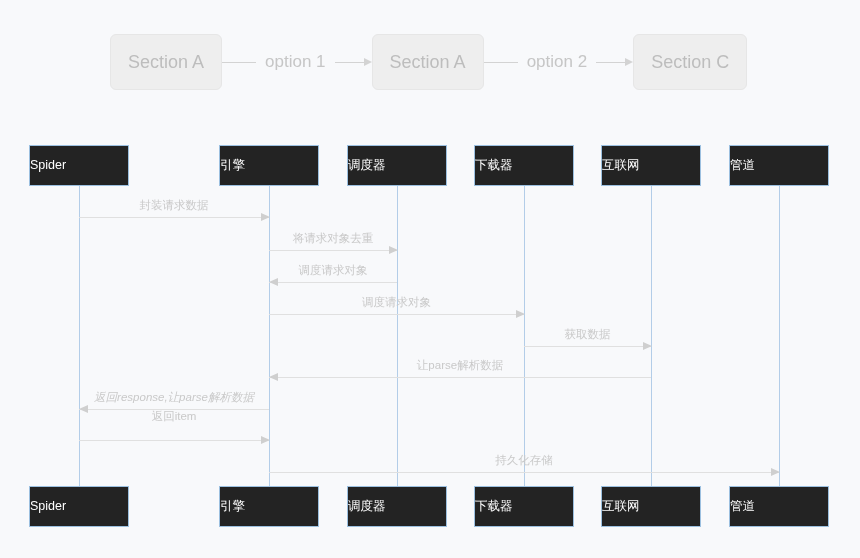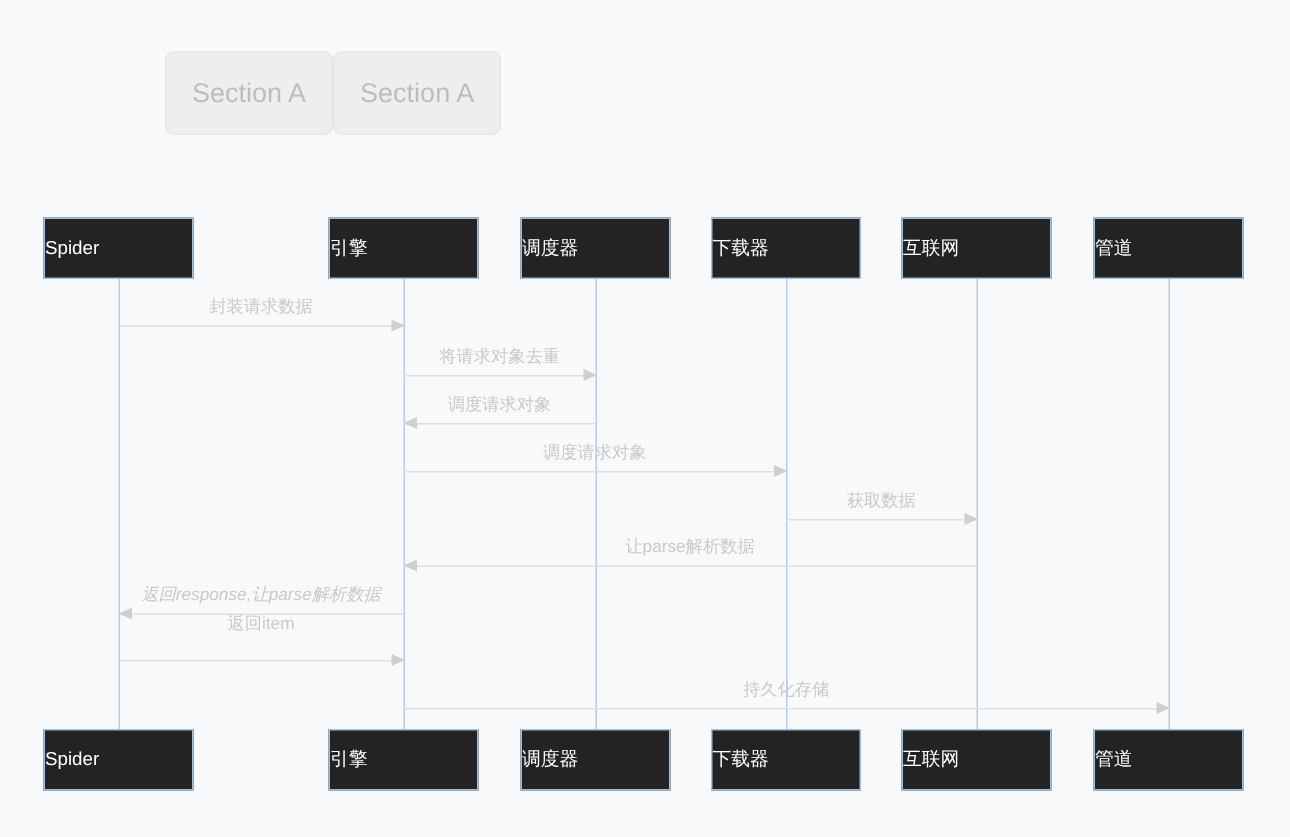--- a/index.html
+++ b/index.html
@@ -115,24 +115,41 @@
   }
 </style>
 </head>
 <body>
 
 <div id="flowchart">
   <div class="fc-row">
 
     <div class="fc-node">Section A</div>
 
+    <div class="fc-edge">
+      <span class="seg seg-left"></span>
+      <span>option 1</span>
+      <span class="seg-wrap">
+        <span class="seg seg-right"></span>
+        <span class="fc-arrowhead"></span>
+      </span>
+    </div>
 
     <div class="fc-node">Section A</div>
 
-
+    <div class="fc-edge">
+      <span class="seg seg-left"></span>
+      <span>option 2</span>
+      <span class="seg-wrap">
+        <span class="seg seg-right"></span>
+        <span class="fc-arrowhead"></span>
+      </span>
+    </div>
+
+    <div class="fc-node">Section C</div>
   </div>
 </div>
 
 <div id="sequence">
   <div id="seq-lifelines">
       <div class="lifeline" style="left: 79px; top: 186px; height: 300px; background: rgb(179, 205, 232);"></div>
       <div class="lifeline" style="left: 269px; top: 186px; height: 300px; background: rgb(179, 205, 232);"></div>
       <div class="lifeline" style="left: 397px; top: 186px; height: 300px; background: rgb(179, 205, 232);"></div>
       <div class="lifeline" style="left: 524px; top: 186px; height: 300px; background: rgb(179, 205, 232);"></div>
       <div class="lifeline" style="left: 651px; top: 186px; height: 300px; background: rgb(179, 205, 232);"></div>

